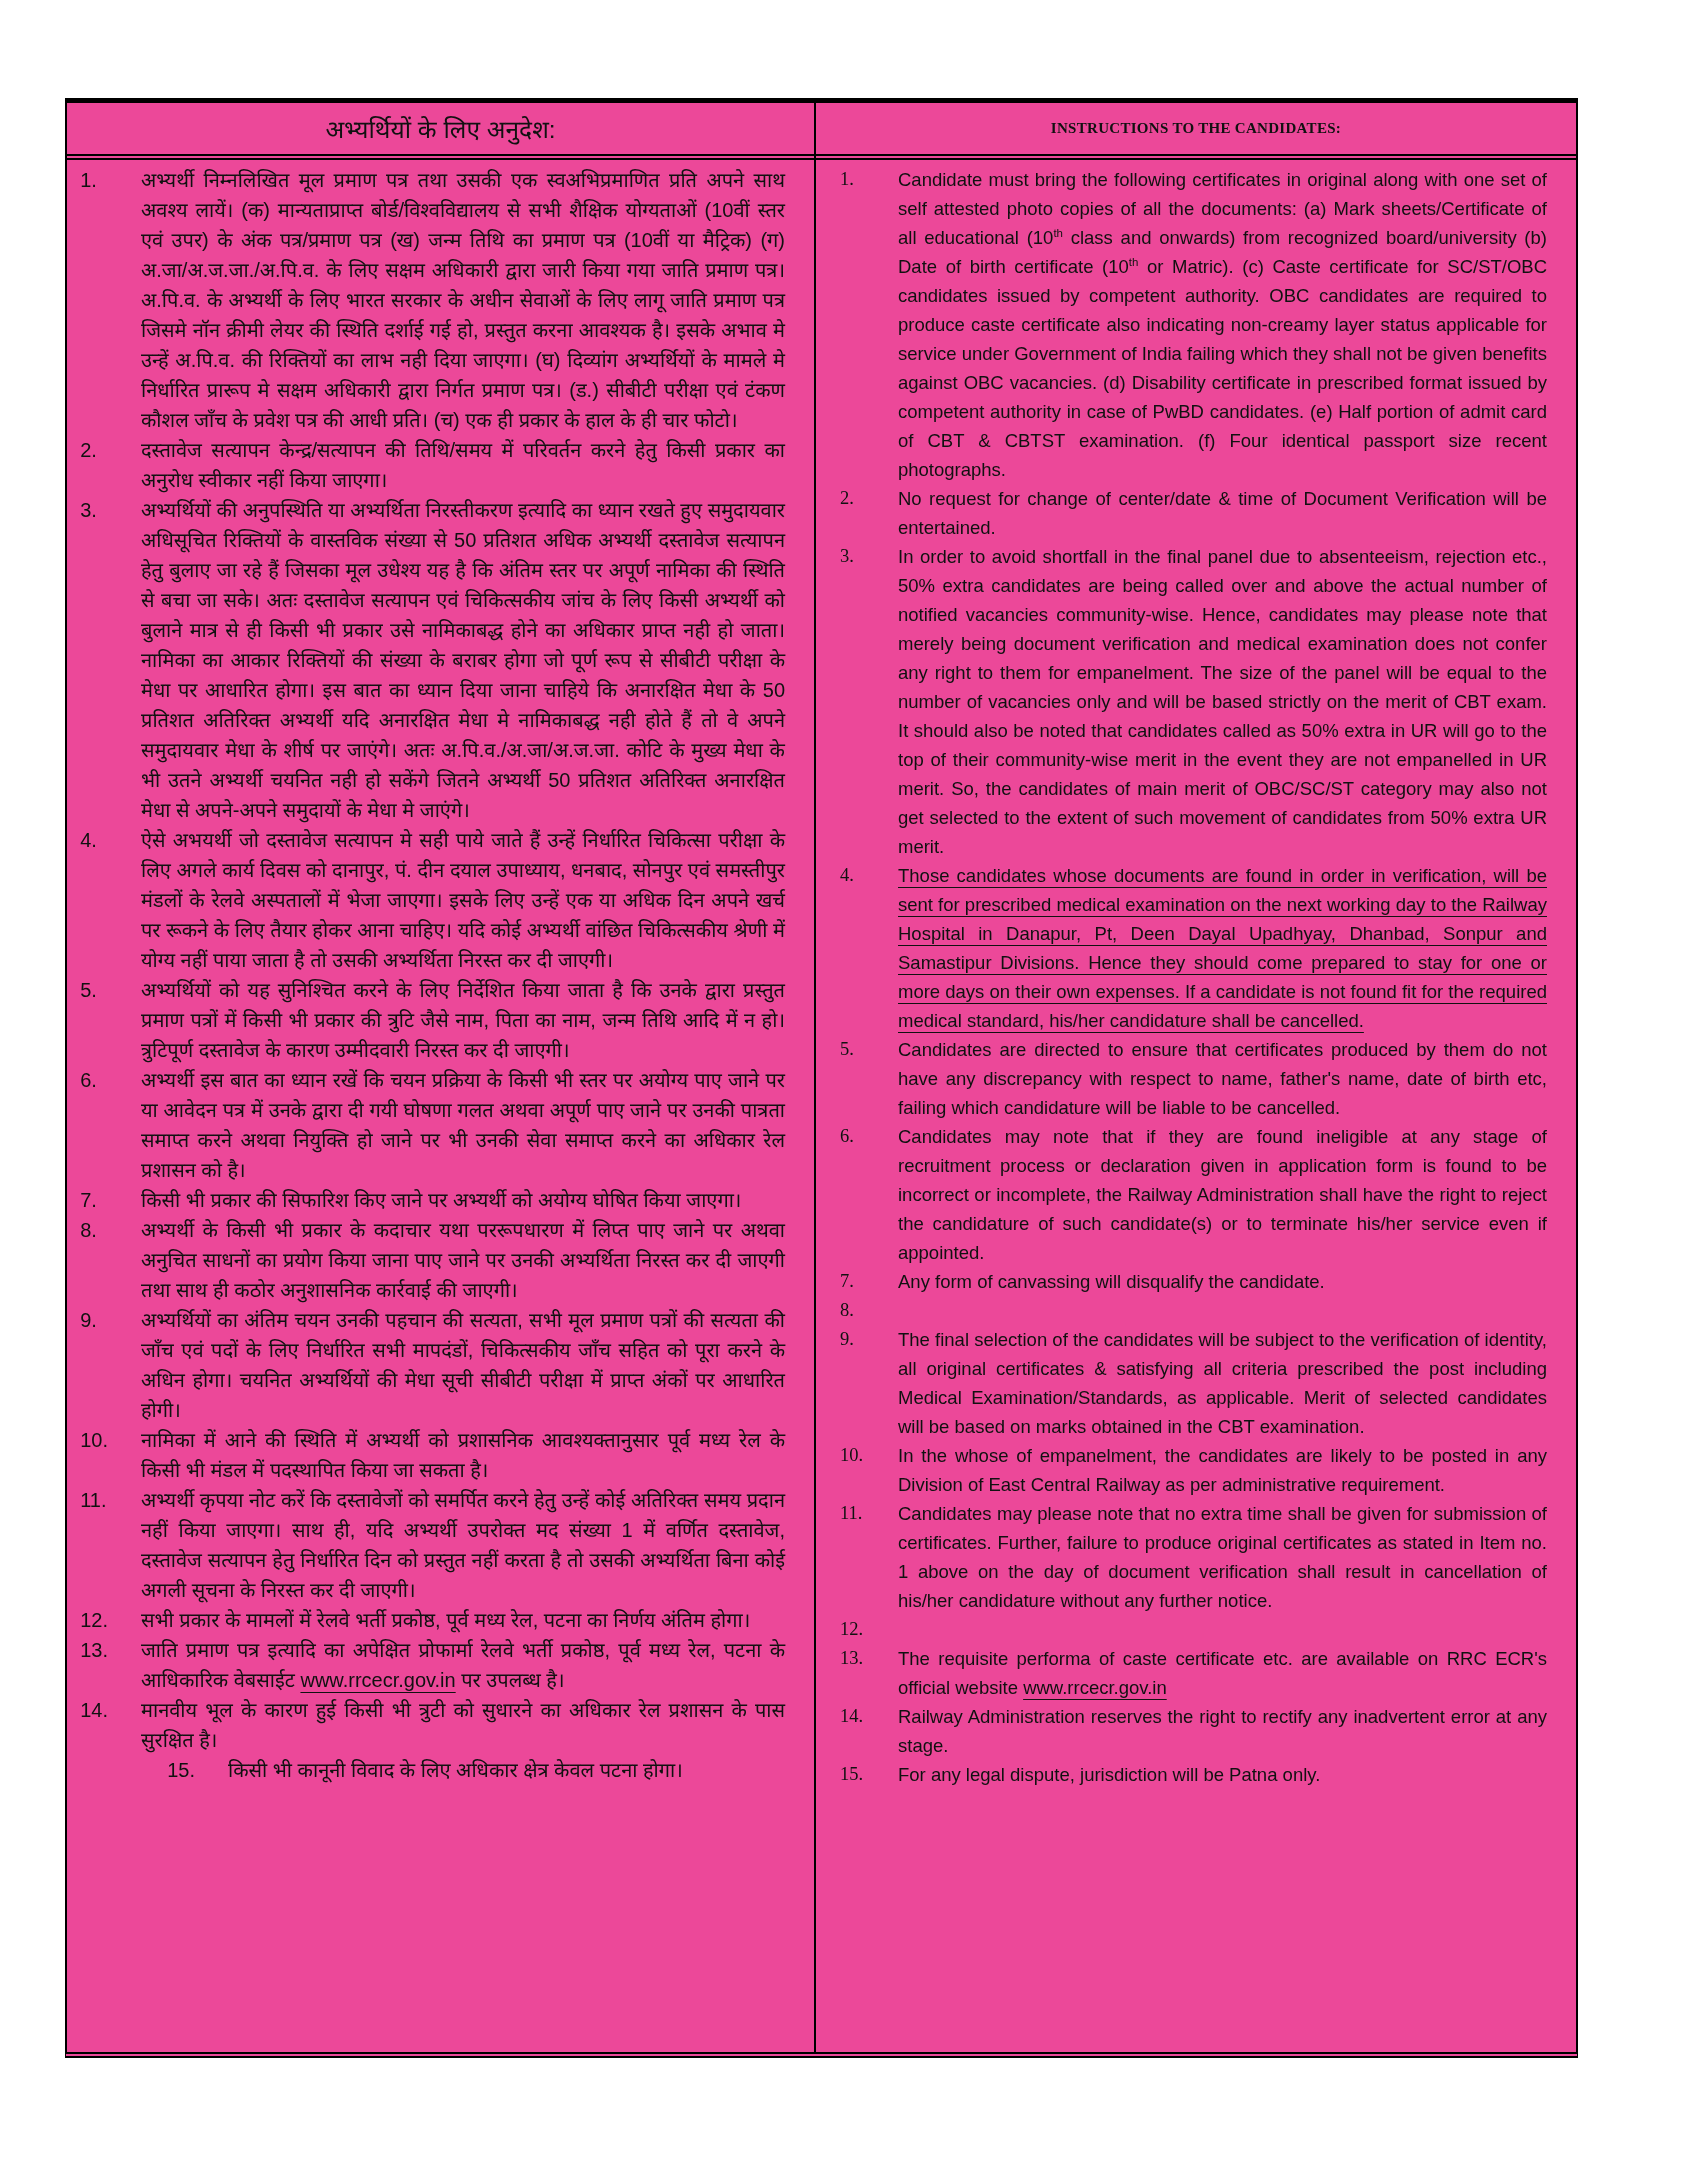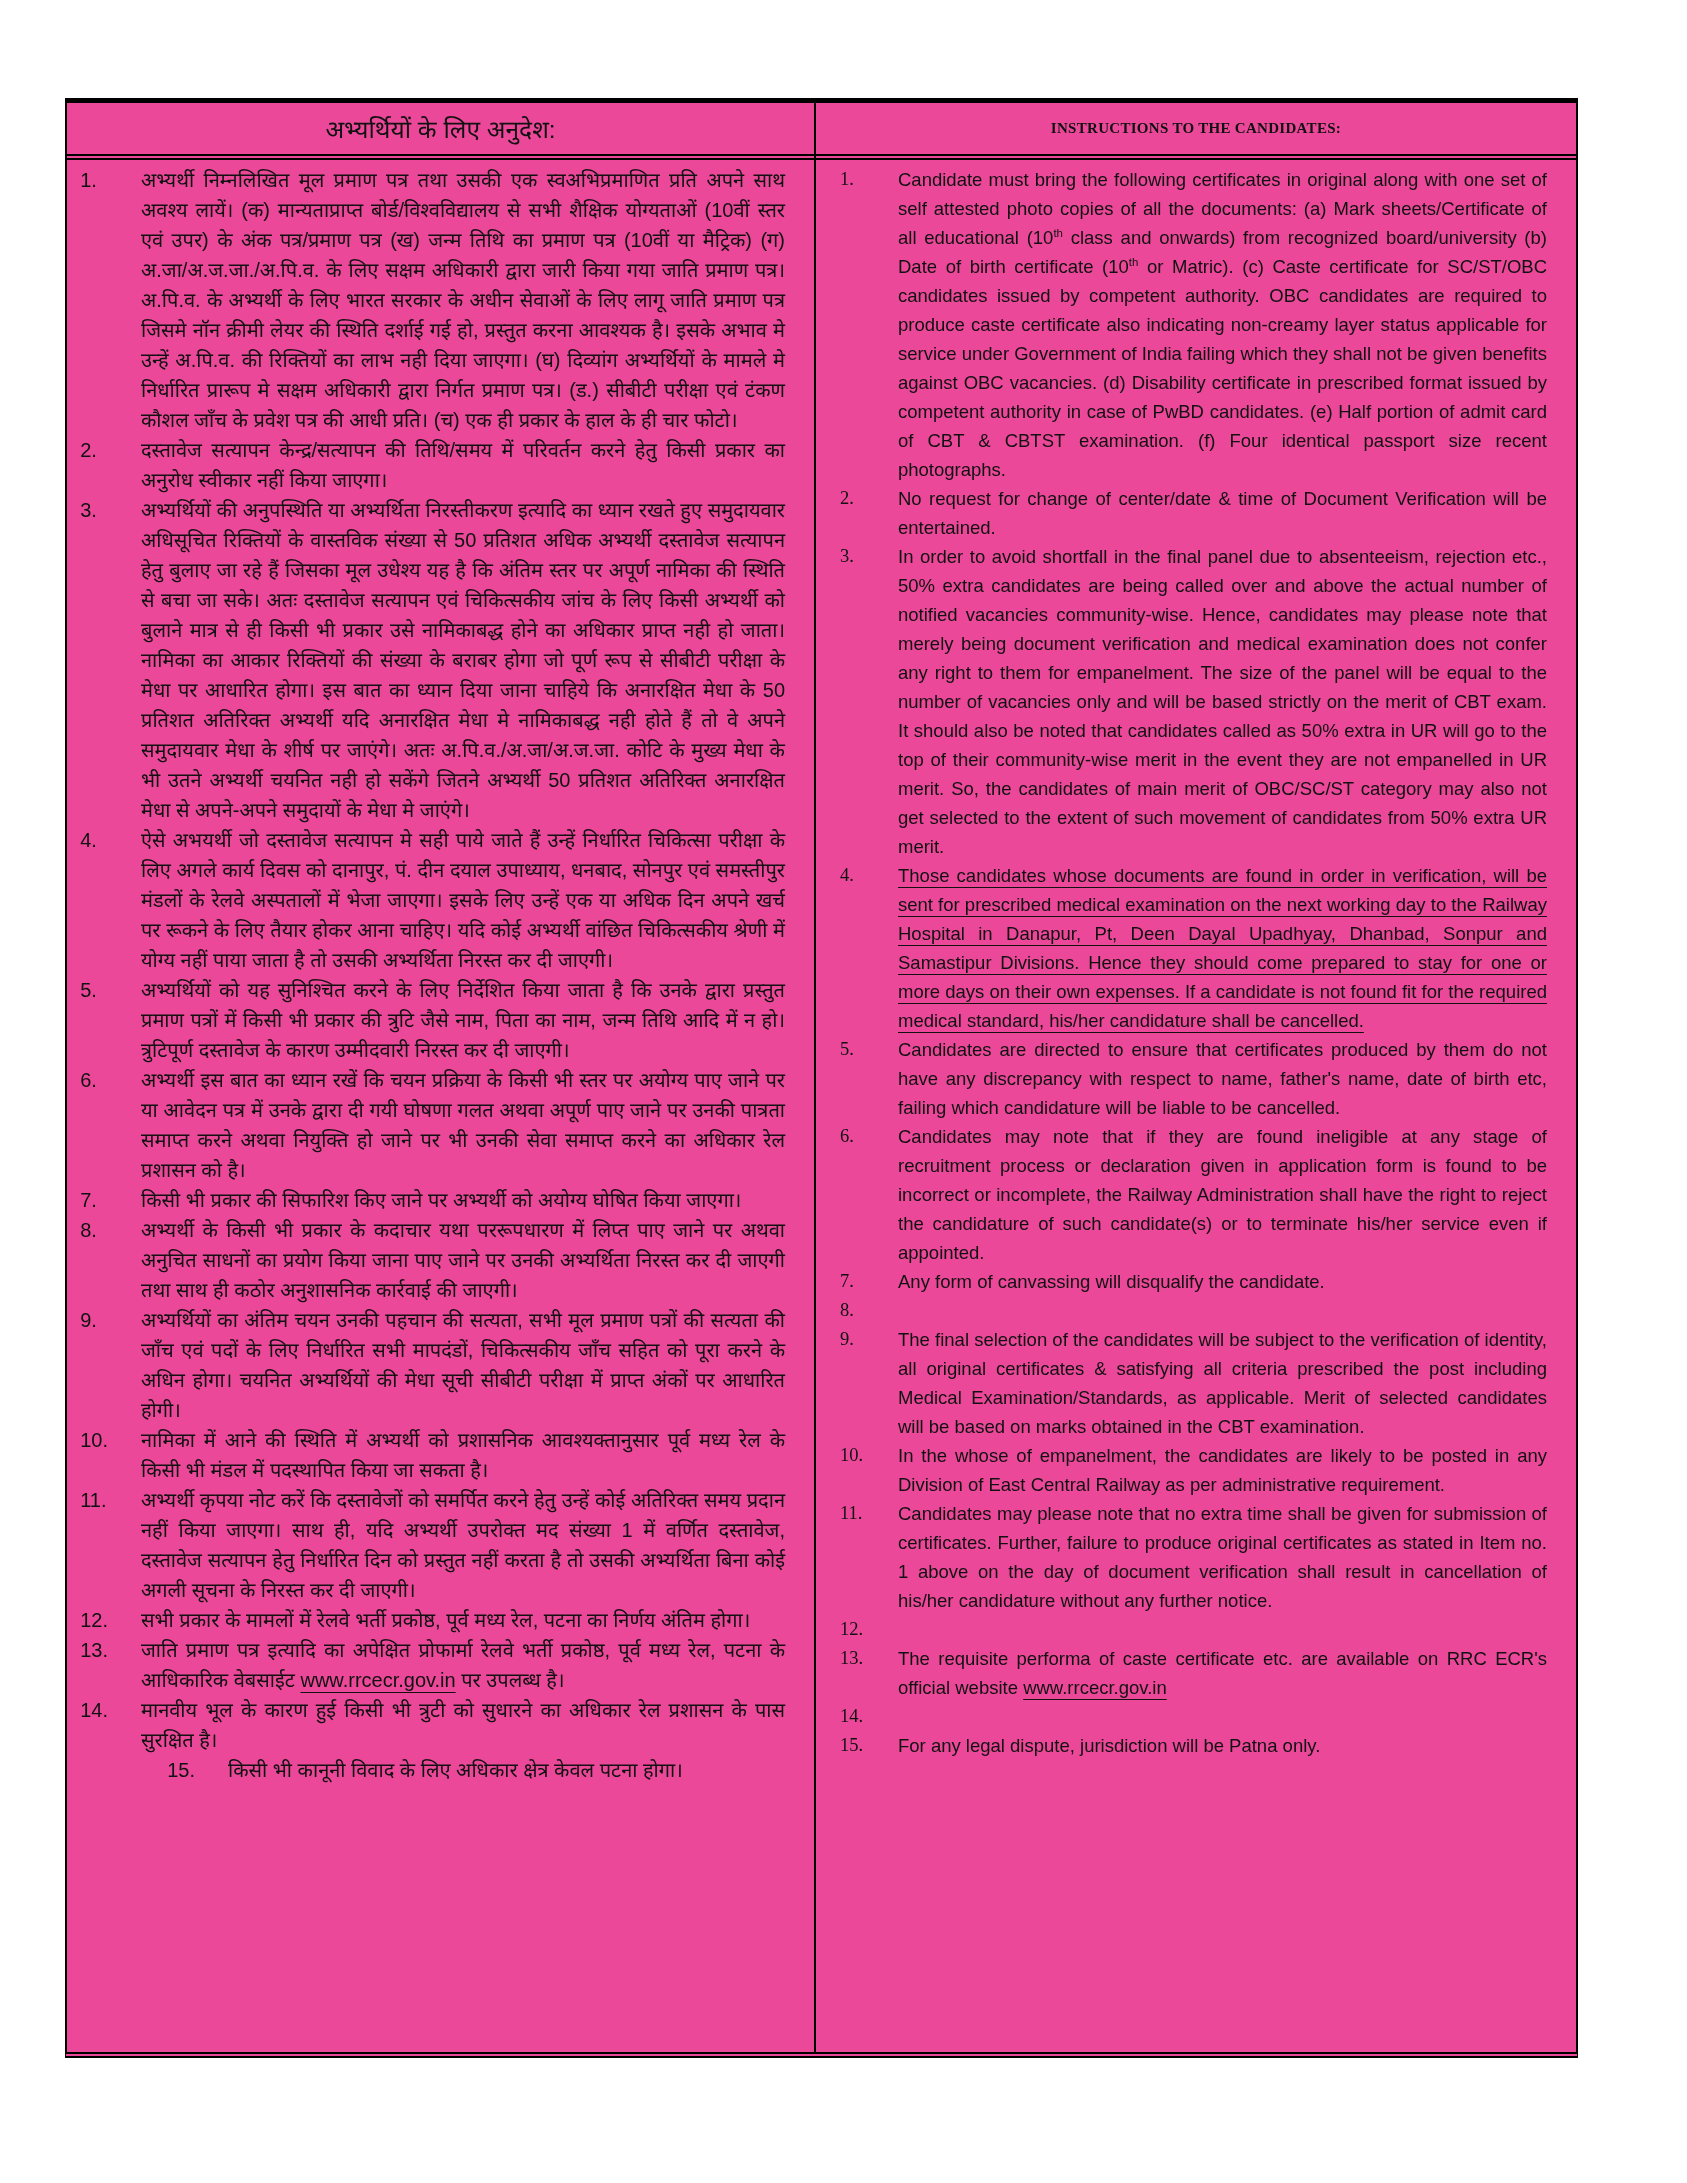--- a/index.html
+++ b/index.html
@@ -160,20 +160,21 @@
           </div>
           <div class="item">
             <span class="num">12.</span>
           </div>
           <div class="item">
             <span class="num">13.</span>
             <span class="txt">The requisite performa of caste certificate etc. are available on RRC ECR's official website <u>www.rrcecr.gov.in</u></span>
           </div>
           <div class="item">
             <span class="num">14.</span>
+            <span class="txt">Railway Administration reserves the right to rectify any inadvertent error at any stage.</span>
           </div>
           <div class="item">
             <span class="num">15.</span>
             <span class="txt">For any legal dispute, jurisdiction will be Patna only.</span>
           </div>
         </div>
     </div>
   </div>
 </div>
 

